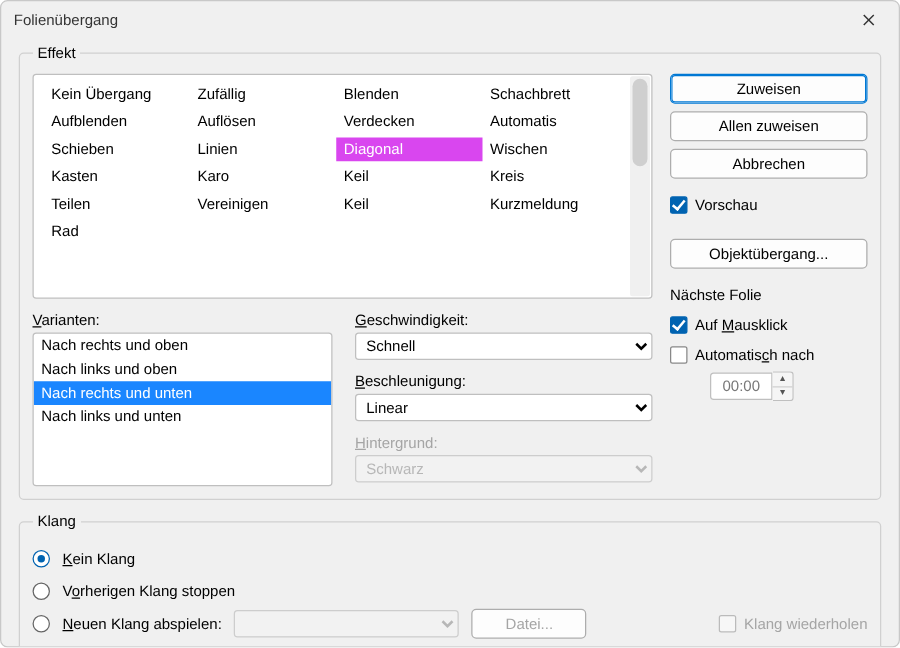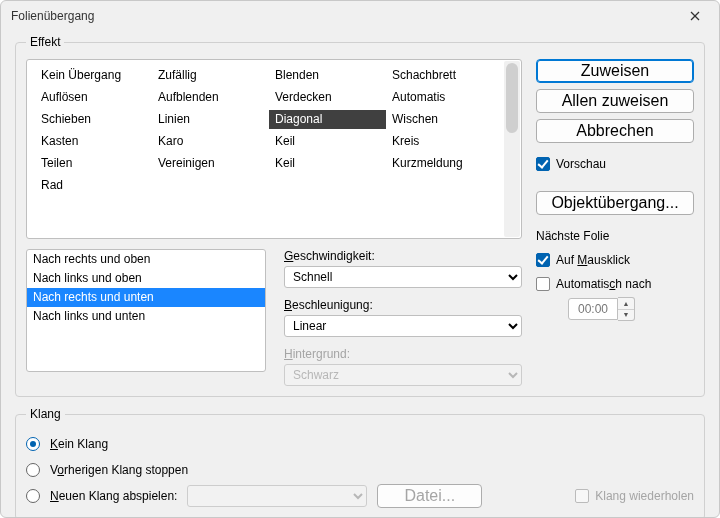--- a/index.html
+++ b/index.html
@@ -59,21 +59,21 @@
     display: flex;
     gap: 14px;
   }
   .col-left { flex: 1 1 auto; }
   .col-right { width: 158px; flex: none; }
   .btn {
     height: 24px;
     border: 1px solid #adadad;
     border-radius: 4px;
     background: #fdfdfd;
-    font-size: 16px;
+    font-size: 12px;
     padding: 0 10px;
     display: inline-flex;
     align-items: center;
     justify-content: center;
     box-sizing: border-box;
     width: 100%;
     cursor: default;
   }
   .btn.focus-ring { border-color: #0078d4; box-shadow: inset 0 0 0 1px #0078d4; }
   .btn + .btn { margin-top: 6px; }
@@ -138,21 +138,21 @@
   .effects-box { height:178px; }
   .effects-inner { padding: 6px 18px 6px 8px; }
   .effects-header { font-weight:600; margin-bottom:6px; }
   .effects-grid { display:grid; grid-template-columns: repeat(4, 1fr); row-gap:3px; }
   .cell {
     padding: 1px 6px;
     line-height:17px;
     border-radius:0;
     white-space:nowrap;
   }
-  .cell.selected { background:#404040; color:#fff; }
+  .cell.selected { background:#d946ef; color:#fff; }
 
   .sub-row { display:flex; gap:18px; margin-top:10px; }
   .variants-col { flex: 0 0 240px; }
   .speed-col { flex: 1 1 auto; }
   .label { display:block; margin-bottom:3px; }
   .disabled { color:#a5a5a5; }
 
   .variants-box { height:121px; }
   .var-inner { }
   .var-item {
@@ -225,22 +225,22 @@
       <div class="row-main">
         <div class="col-left">
 
           <div class="listbox effects-box">
             <div class="effects-inner">
               <div class="effects-grid" id="effects-grid">
                   <div class="cell">Kein Übergang</div>
                   <div class="cell">Zufällig</div>
                   <div class="cell">Blenden</div>
                   <div class="cell">Schachbrett</div>
+                  <div class="cell">Aufblenden</div>
                   <div class="cell">Auflösen</div>
-                  <div class="cell">Aufblenden</div>
                   <div class="cell">Verdecken</div>
                   <div class="cell">Automatis</div>
                   <div class="cell">Schieben</div>
                   <div class="cell">Linien</div>
                   <div class="cell selected">Diagonal</div>
                   <div class="cell">Wischen</div>
                   <div class="cell">Kasten</div>
                   <div class="cell">Karo</div>
                   <div class="cell">Keil</div>
                   <div class="cell">Kreis</div>
@@ -251,20 +251,21 @@
                   <div class="cell">Rad</div>
                 </div>
             </div>
             <div class="scroll-track">
               <div class="scroll-thumb" style="top:2px; height:70px;"></div>
             </div>
           </div>
 
           <div class="sub-row">
             <div class="variants-col">
+              <span class="label"><span class="u">V</span><span id="variants-label-rest">arianten:</span></span>
               <div class="listbox variants-box">
                 <div class="var-inner" id="variants-inner">
                     <div class="var-item">Nach rechts und oben</div>
                     <div class="var-item">Nach links und oben</div>
                     <div class="var-item selected">Nach rechts und unten</div>
                     <div class="var-item">Nach links und unten</div>
                   </div>
               </div>
             </div>
             <div class="speed-col">

